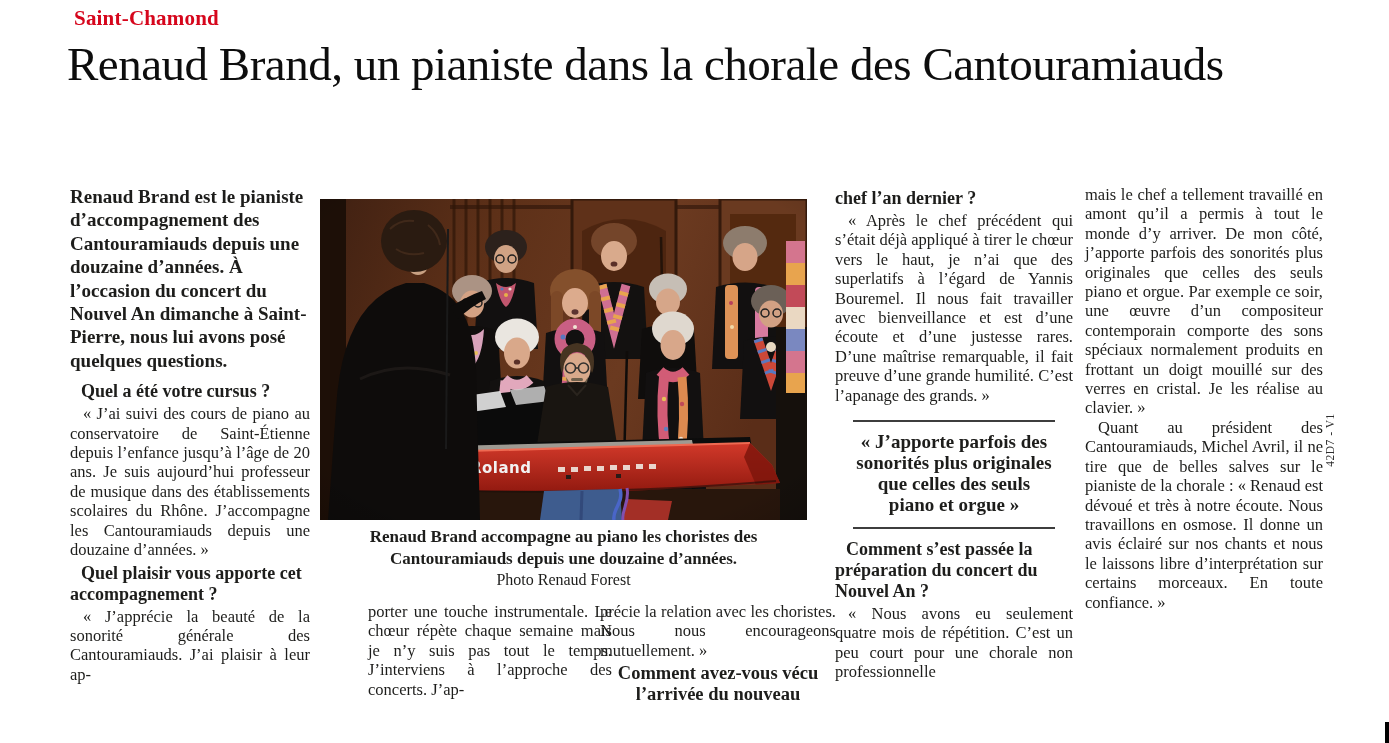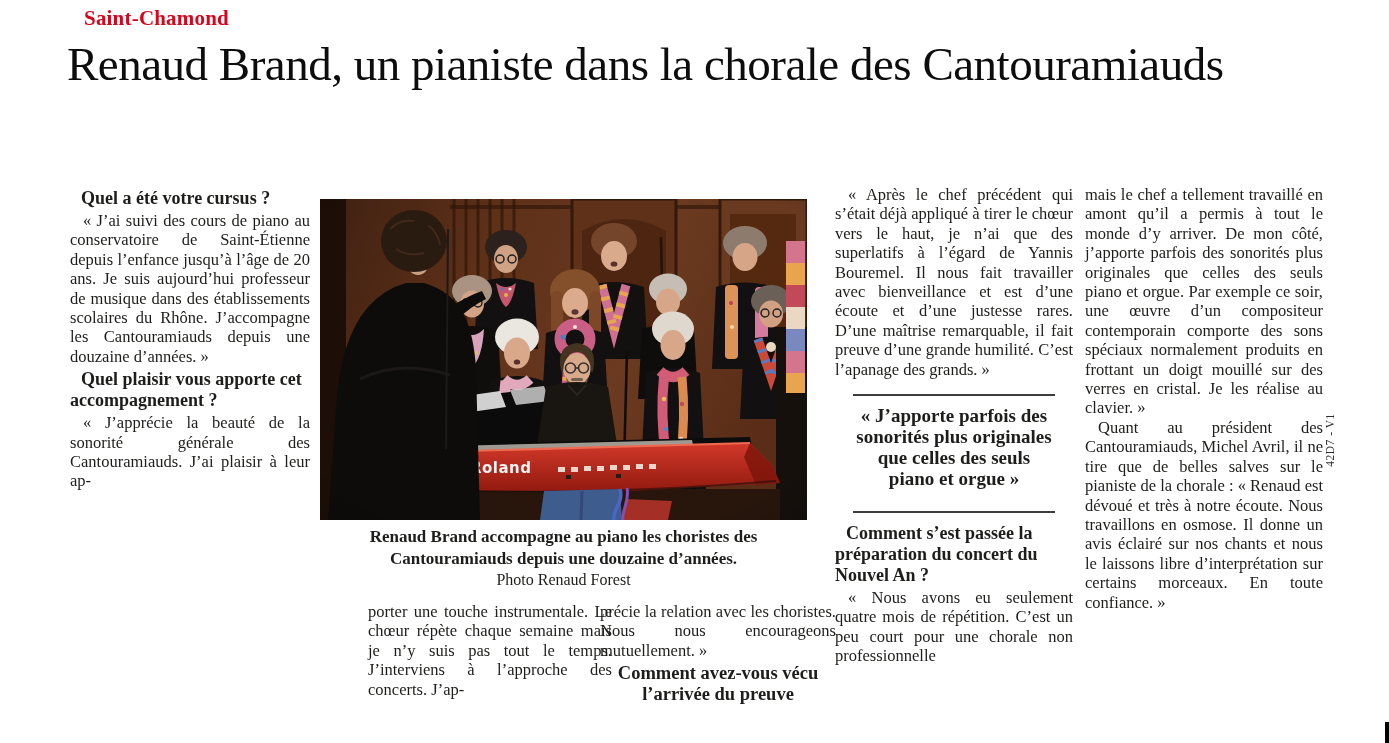--- a/index.html
+++ b/index.html
@@ -1,57 +1,58 @@
 <!DOCTYPE html>
 <html lang="fr"><head>
 <meta charset="utf-8">
 <style>
   html,body{margin:0;padding:0;background:#ffffff;}
   .page{position:relative;width:1389px;height:743px;background:#ffffff;overflow:hidden;
         font-family:"Liberation Serif","DejaVu Serif",serif;color:#1d1d1b;}
-  .kicker{position:absolute;left:84px;top:6px;font-size:21px;font-weight:700;color:#d6061c;letter-spacing:.2px;}
+  .kicker{position:absolute;left:74px;top:6px;font-size:21px;font-weight:700;color:#d6061c;letter-spacing:.2px;}
   .headline{position:absolute;left:67px;top:38px;width:1270px;margin:0;font-size:47px;line-height:53px;
             font-weight:400;color:#0d0d0d;letter-spacing:-0.5px;}
   .col{position:absolute;top:185px;font-size:16.5px;line-height:19.4px;text-align:justify;
        -webkit-hyphens:auto;hyphens:auto;}
   .col1{left:70px;width:240px;}
   .col2a{top:602px;left:320px;width:244px;margin-left:48px;}
   .col2b{top:602px;left:600px;width:236px;}
   .col3{left:835px;width:238px;}
   .col4{left:1085px;width:238px;font-family:Liberation Serif, serif;}
   p{margin:0;}
   .lead{font-size:19px;line-height:23.4px;font-weight:700;text-align:left;margin-bottom:9px;hyphens:none;}
   .para{text-indent:13px;}
   .noindent{text-indent:0;}
   .question{font-weight:700;font-size:18px;line-height:21px;text-align:left;text-indent:11px;
             margin-top:3px;margin-bottom:2px;hyphens:none;}
   .question.centered{text-align:center;text-indent:0;font-size:18.5px;}
   .question.noindent{text-indent:0;}
   .pullquote{width:202px;margin:15px auto 10px auto;border-top:2px solid #3d3d3d;border-bottom:2px solid #3d3d3d;
-             padding:9px 0 22px 0;}
+             padding:9px 0 12px 0;}
   .pq-text{font-weight:700;font-size:19px;line-height:21px;text-align:center;text-indent:0;hyphens:none;}
   .photo{position:absolute;left:320px;top:199px;width:487px;height:321px;margin:0;}
   .caption{position:absolute;left:320px;top:526px;width:487px;font-size:17px;line-height:21.5px;text-align:center;}
   .cap-bold{font-weight:700;}
   .cap-credit{display:block;font-weight:400;font-size:16px;}
   .byline{font-weight:700;font-size:17px;line-height:20.5px;text-align:left;margin-top:4px;hyphens:none;}
   .byline .bullet{font-size:12px;vertical-align:2px;}
   .edge-code{position:absolute;left:1277px;top:432px;width:110px;height:16px;transform:rotate(-90deg);
              font-size:11.5px;color:#2e2e2e;text-align:center;letter-spacing:.5px;}
   .corner-mark{position:absolute;left:1385px;top:722px;width:4px;height:21px;background:#000;}
 </style>
 </head>
 <body>
 
 <div class="page">
 
   <div class="kicker">Saint-Chamond</div>
   <h1 class="headline">Renaud Brand, un pianiste dans la chorale des Cantouramiauds</h1>
 
   <div class="col col1">
+    <p class="lead">Renaud Brand est le pianiste d’accompagnement des Cantouramiauds depuis une douzaine d’années. À l’occasion du concert du Nouvel An dimanche à Saint-Pierre, nous lui avons posé quelques questions.</p>
     <p class="question">Quel a été votre cursus ?</p>
     <p class="para">« J’ai suivi des cours de piano au conservatoire de Saint-Étienne depuis l’enfance jusqu’à l’âge de 20 ans. Je suis aujourd’hui professeur de musique dans des établissements scolaires du Rhône. J’accompagne les Cantouramiauds depuis une douzaine d’années. »</p>
     <p class="question">Quel plaisir vous apporte cet accompagnement ?</p>
     <p class="para">« J’apprécie la beauté de la sonorité générale des Cantouramiauds. J’ai plaisir à leur ap-</p>
   </div>
 
   <figure class="photo">
     <svg viewBox="0 0 487 321" width="487" height="321" role="img">
       <defs>
         <linearGradient id="wood" x1="0" y1="0" x2="1" y2="0.25">
@@ -265,24 +266,25 @@
     <span class="cap-bold">Renaud Brand accompagne au piano les choristes des Cantouramiauds depuis une douzaine d’années.</span>
     <span class="cap-credit">Photo Renaud Forest</span>
   </div>
 
   <div class="col col2a">
     <p class="para noindent">porter une touche instrumentale. Le chœur répète chaque semaine mais je n’y suis pas tout le temps. J’interviens à l’approche des concerts. J’ap-</p>
   </div>
 
   <div class="col col2b">
     <p class="para noindent">précie la relation avec les choristes. Nous nous encourageons mutuellement. »</p>
-    <p class="question centered">Comment avez-vous vécu l’arrivée du preuve</p>
+    <p class="question centered">Comment avez-vous vécu l’arrivée du nouveau</p>
   </div>
 
   <div class="col col3">
+    <p class="question noindent">chef l’an dernier ?</p>
     <p class="para">« Après le chef précédent qui s’était déjà appliqué à tirer le chœur vers le haut, je n’ai que des superlatifs à l’égard de Yannis Bouremel. Il nous fait travailler avec bienveillance et est d’une écoute et d’une justesse rares. D’une maîtrise remarquable, il fait preuve d’une grande humilité. C’est l’apanage des grands. »</p>
     <div class="pullquote">
       <p class="pq-text">« J’apporte parfois des sonorités plus originales que celles des seuls piano et orgue »</p>
     </div>
     <p class="question">Comment s’est passée la préparation du concert du Nouvel An ?</p>
     <p class="para">« Nous avons eu seulement quatre mois de répétition. C’est un peu court pour une chorale non professionnelle</p>
   </div>
 
   <div class="col col4">
     <p class="para noindent">mais le chef a tellement travaillé en amont qu’il a permis à tout le monde d’y arriver. De mon côté, j’apporte parfois des sonorités plus originales que celles des seuls piano et orgue. Par exemple ce soir, une œuvre d’un compositeur contemporain comporte des sons spéciaux normalement produits en frottant un doigt mouillé sur des verres en cristal. Je les réalise au clavier. »</p>

